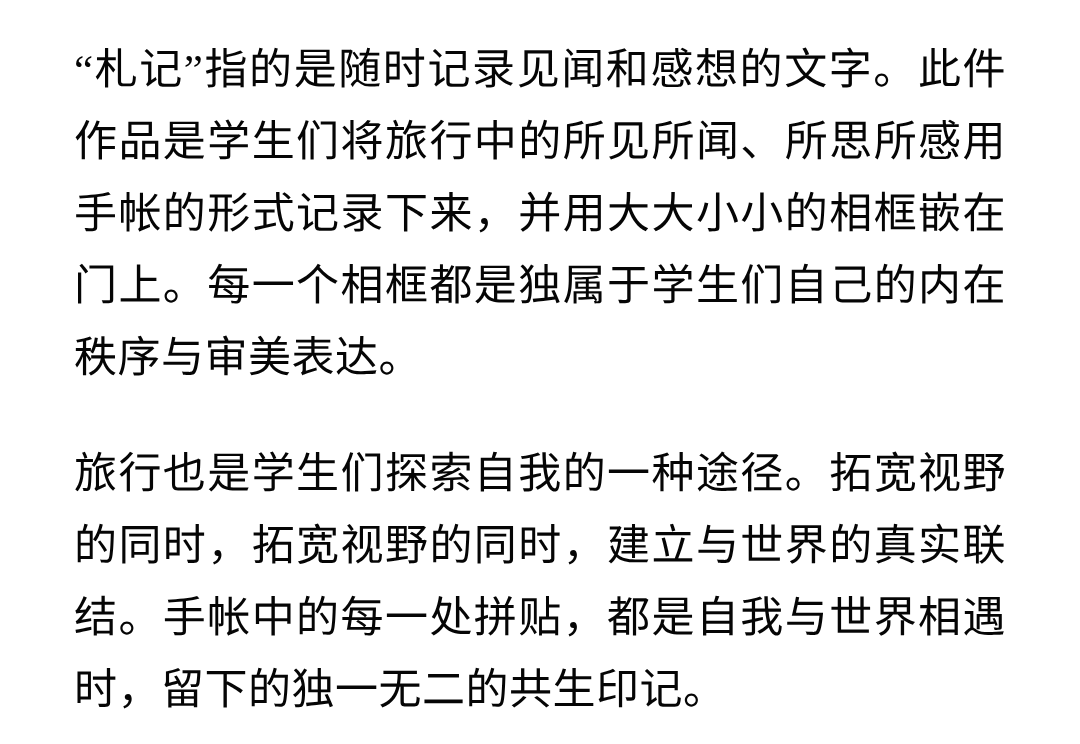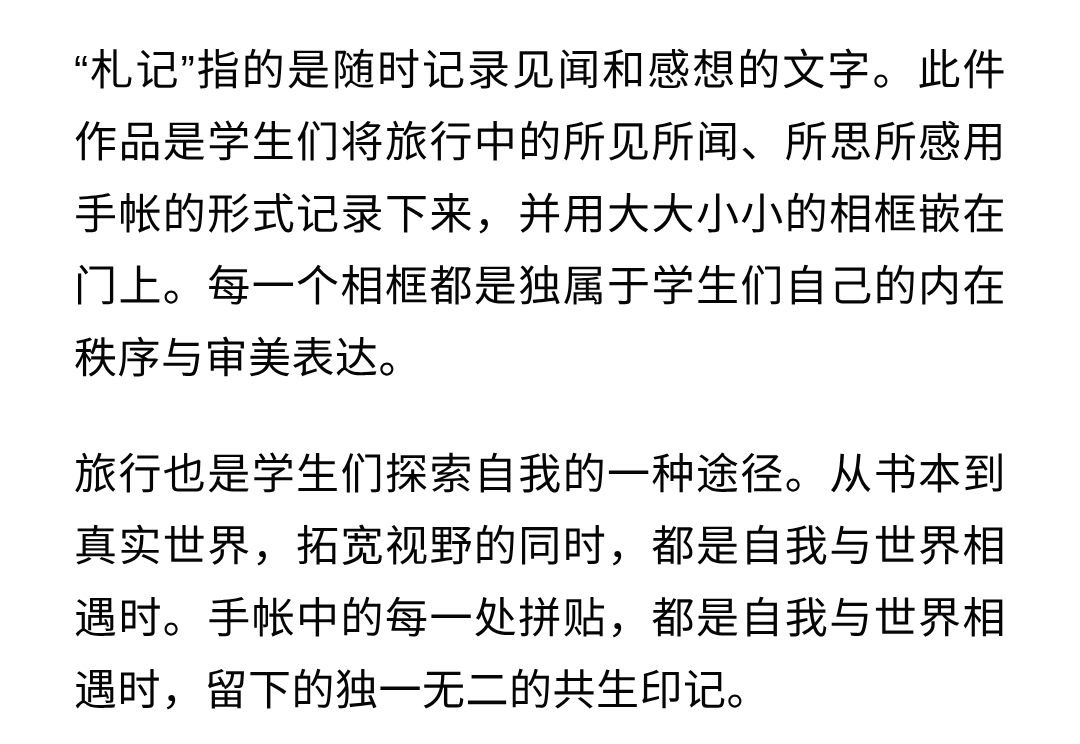--- a/index.html
+++ b/index.html
@@ -27,26 +27,27 @@
   .paragraph {
     font-size: 43px;
     line-height: 72px;
     letter-spacing: 0.5px;
     text-align: justify;
     text-justify: inter-ideograph;
     font-weight: 400;
     color: #050505;
     margin: 0;
     word-break: break-all;
+    font-family: Liberation Serif, serif;
   }
   .paragraph + .paragraph {
     margin-top: 44px;
   }
 </style>
 </head>
 <body>
 
 <div class="page">
   <div class="article">
     <p class="paragraph">“札记”指的是随时记录见闻和感想的文字。此件作品是学生们将旅行中的所见所闻、所思所感用手帐的形式记录下来，并用大大小小的相框嵌在门上。每一个相框都是独属于学生们自己的内在秩序与审美表达。</p>
-    <p class="paragraph">旅行也是学生们探索自我的一种途径。从书本到真实世界，拓宽视野的同时，都是自我与世界相遇时。手帐中的每一处拼贴，都是自我与世界相遇时，留下的独一无二的共生印记。</p>
+    <p class="paragraph">旅行也是学生们探索自我的一种途径。拓宽视野的同时，拓宽视野的同时，建立与世界的真实联结。手帐中的每一处拼贴，都是自我与世界相遇时，留下的独一无二的共生印记。</p>
   </div>
 </div>
 
 </body></html>

